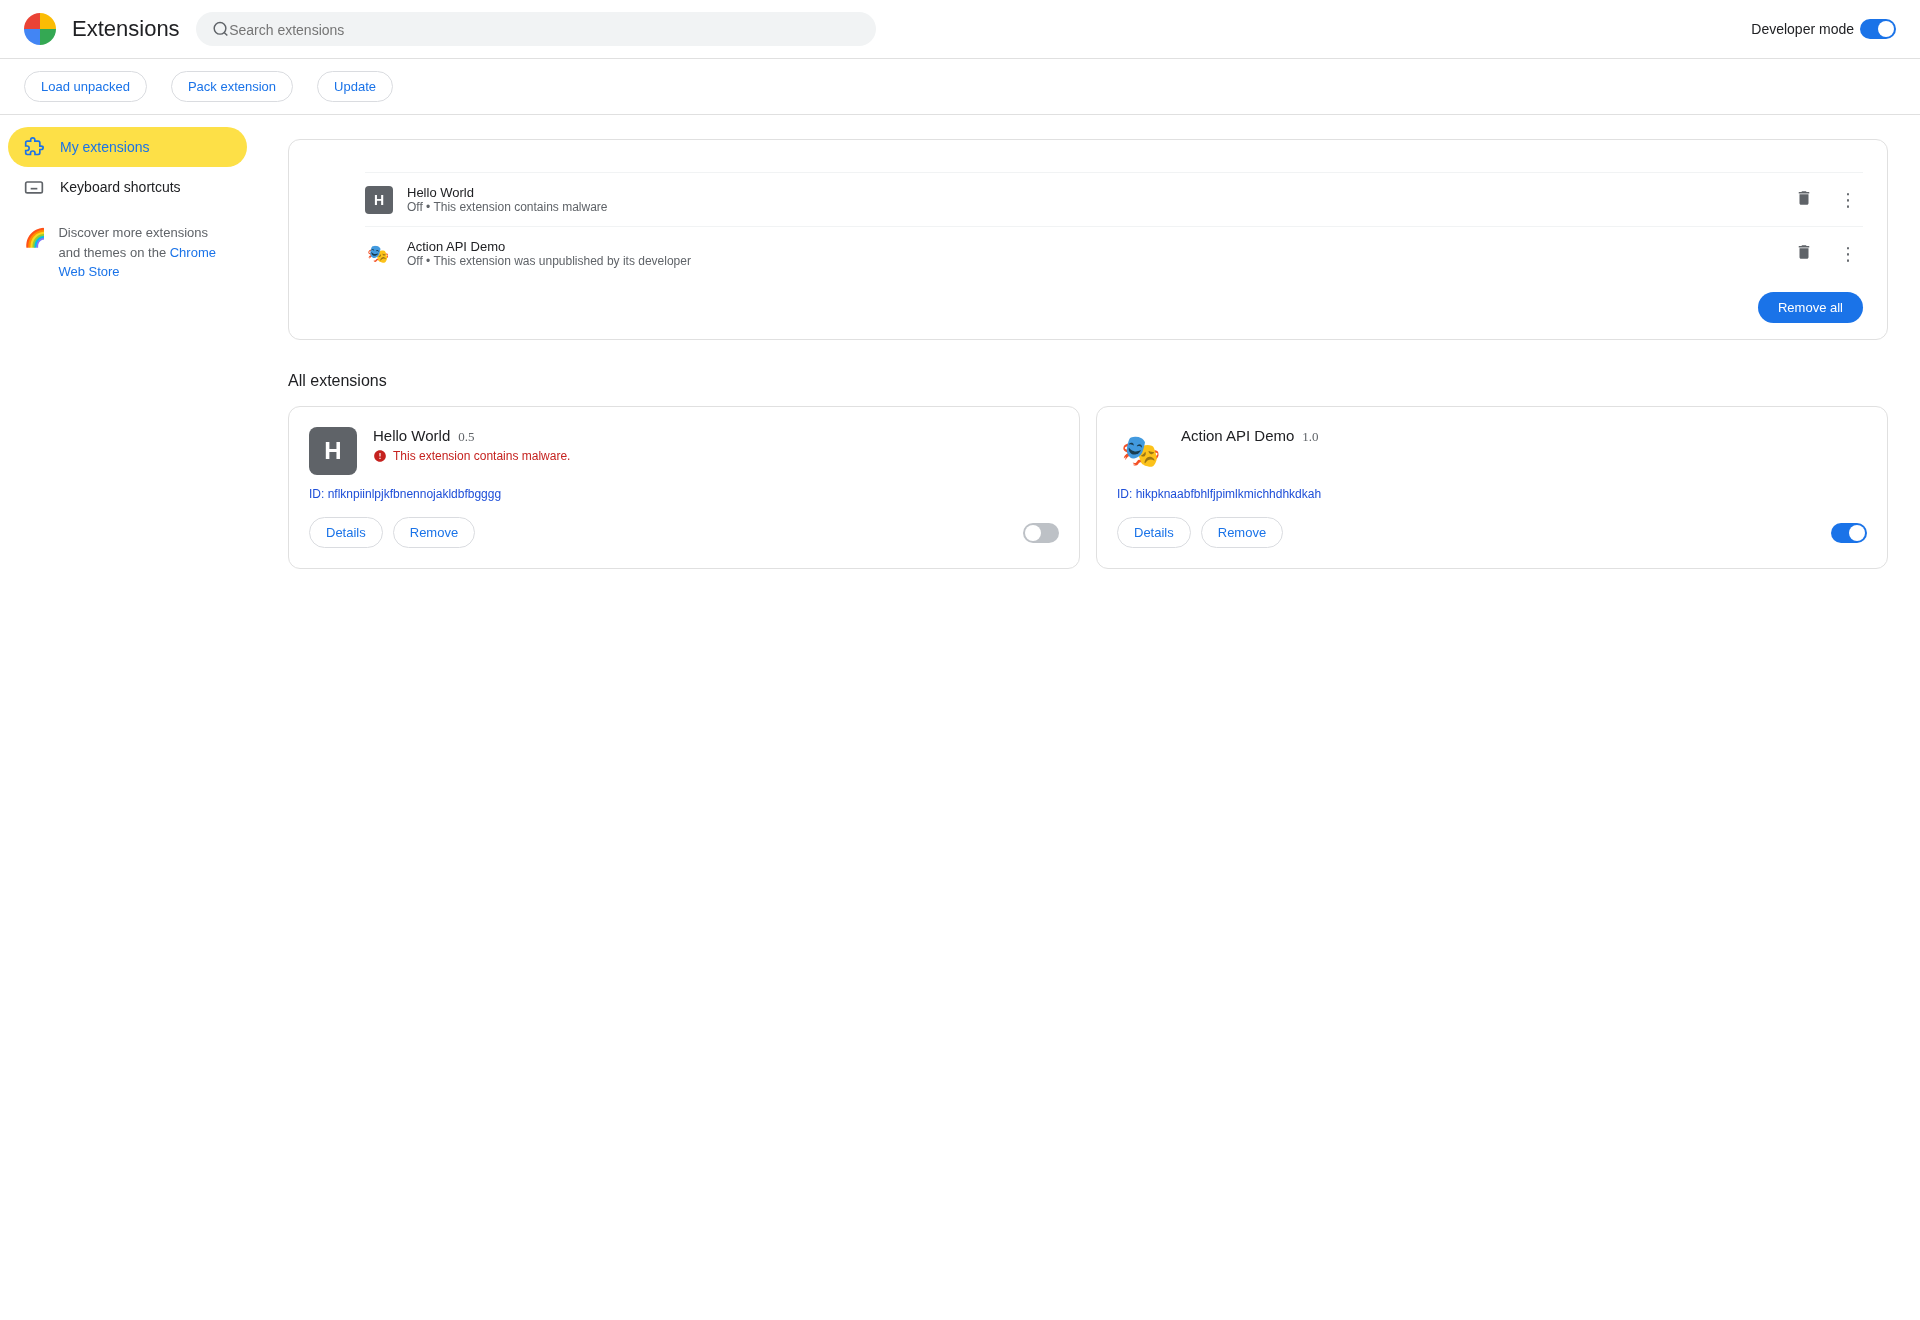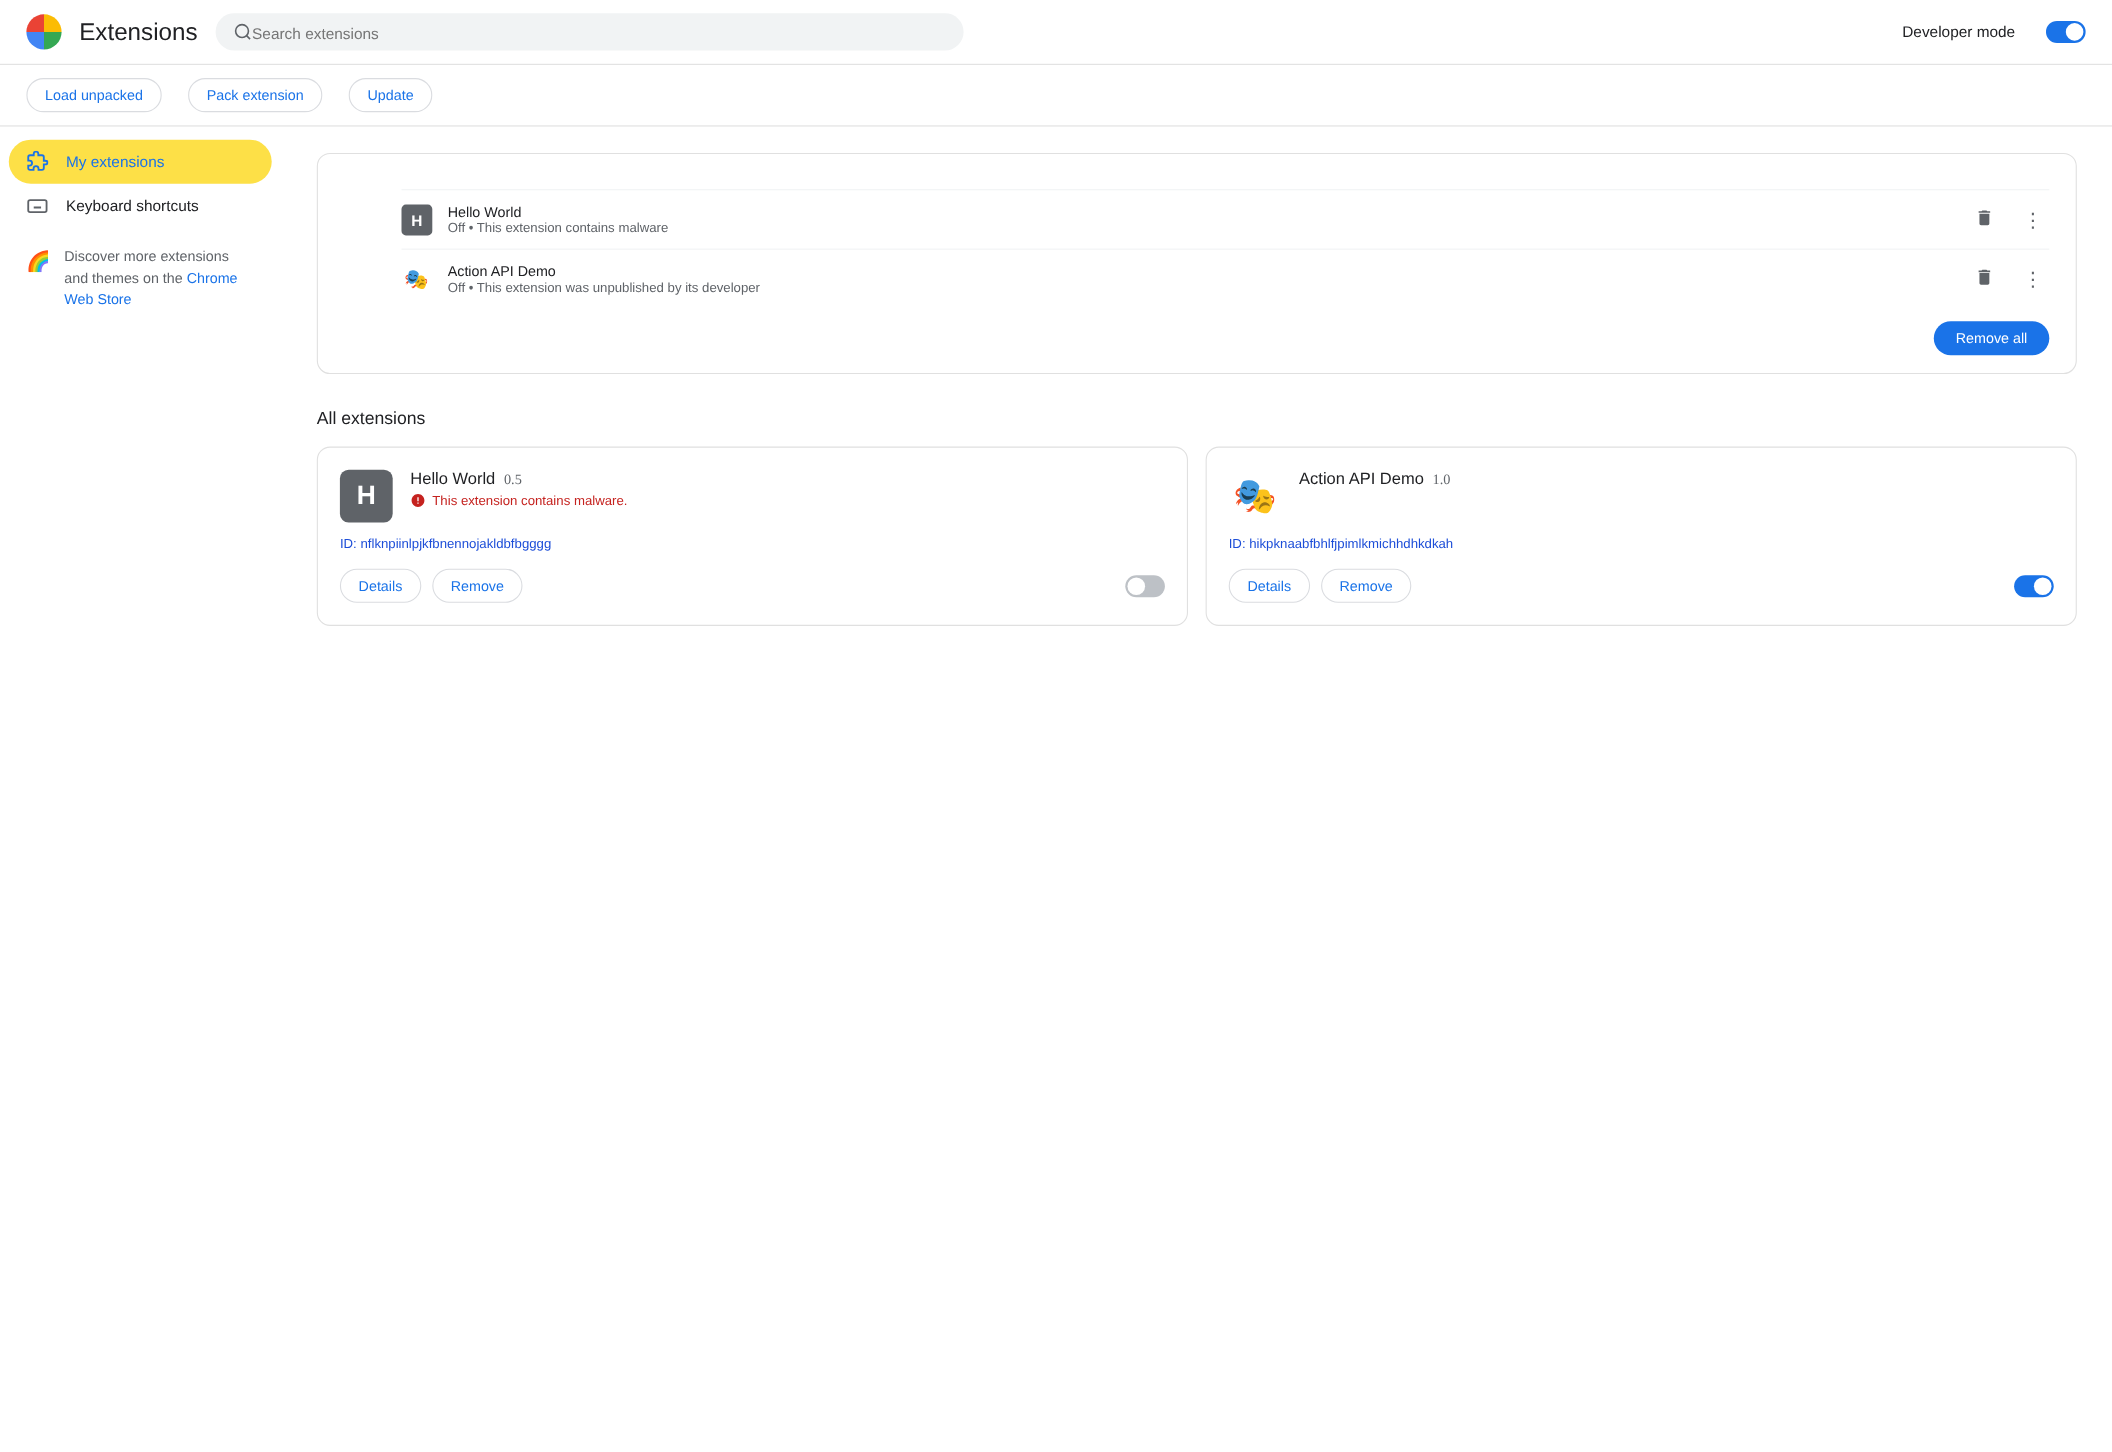--- a/index.html
+++ b/index.html
@@ -48,21 +48,21 @@
       color: #202124;
       width: 100%;
     }
     .search-icon-svg {
       color: #5f6368;
     }
     .developer-mode {
       margin-left: auto;
       display: flex;
       align-items: center;
-      gap: 28px;
+      gap: 6px;
       font-size: 14px;
       color: #202124;
     }
     
     .toggle {
       width: 36px;
       height: 20px;
       border-radius: 10px;
       cursor: pointer;
       position: relative;

